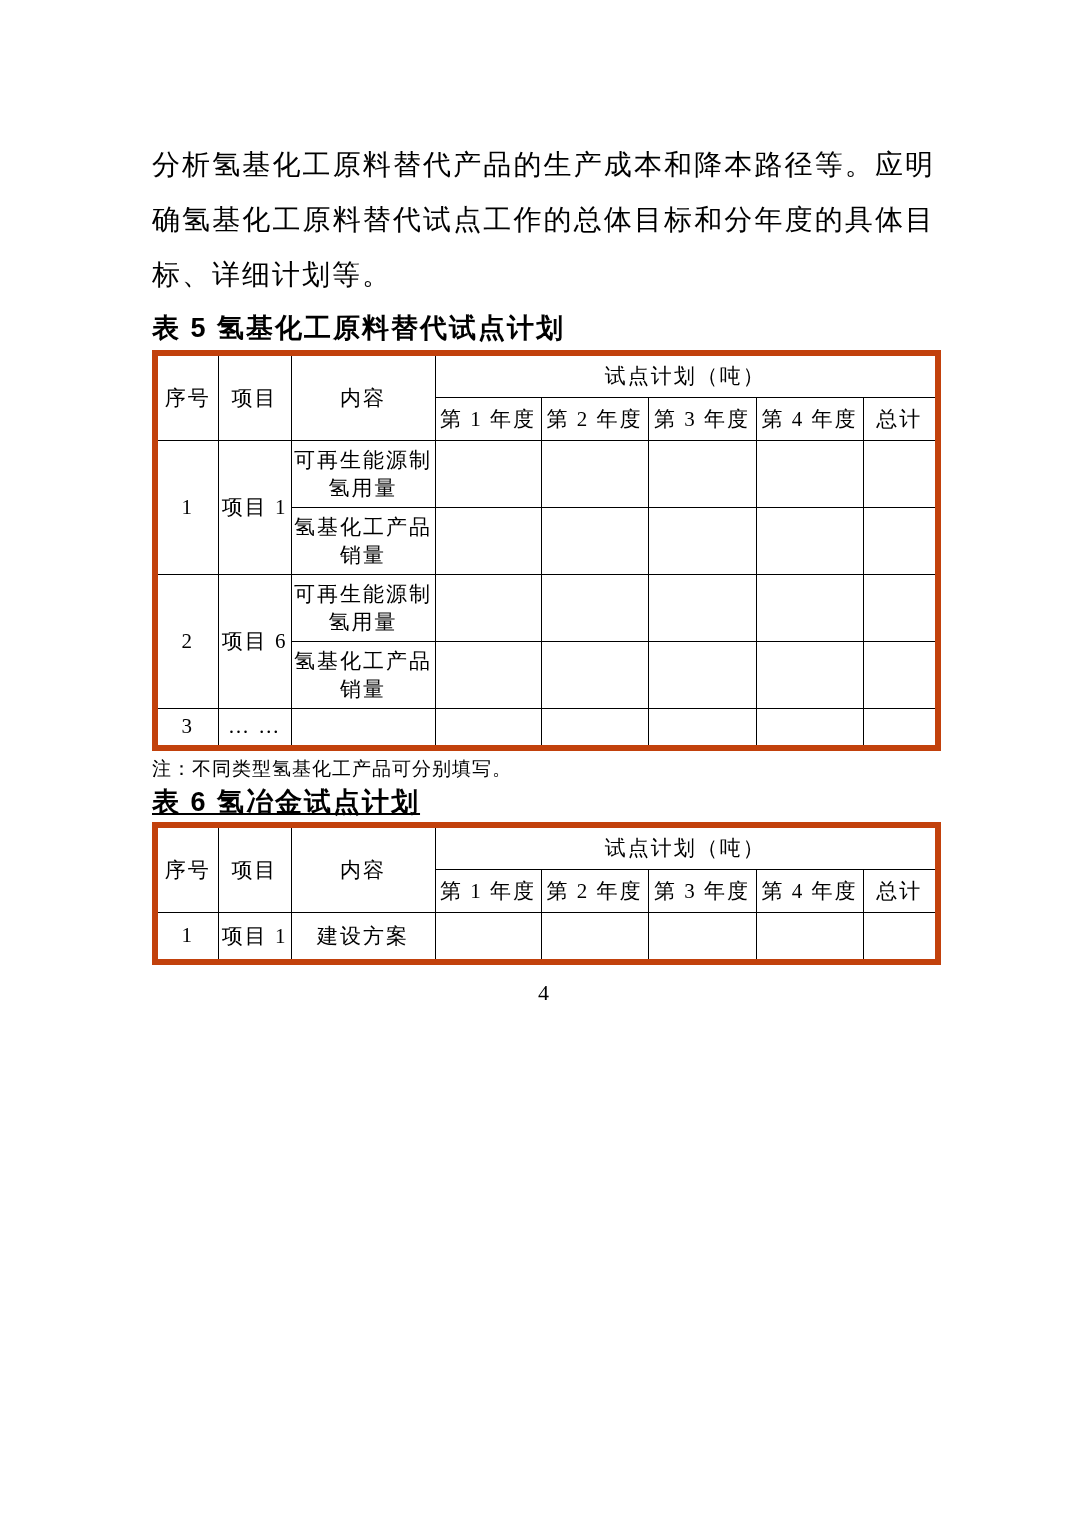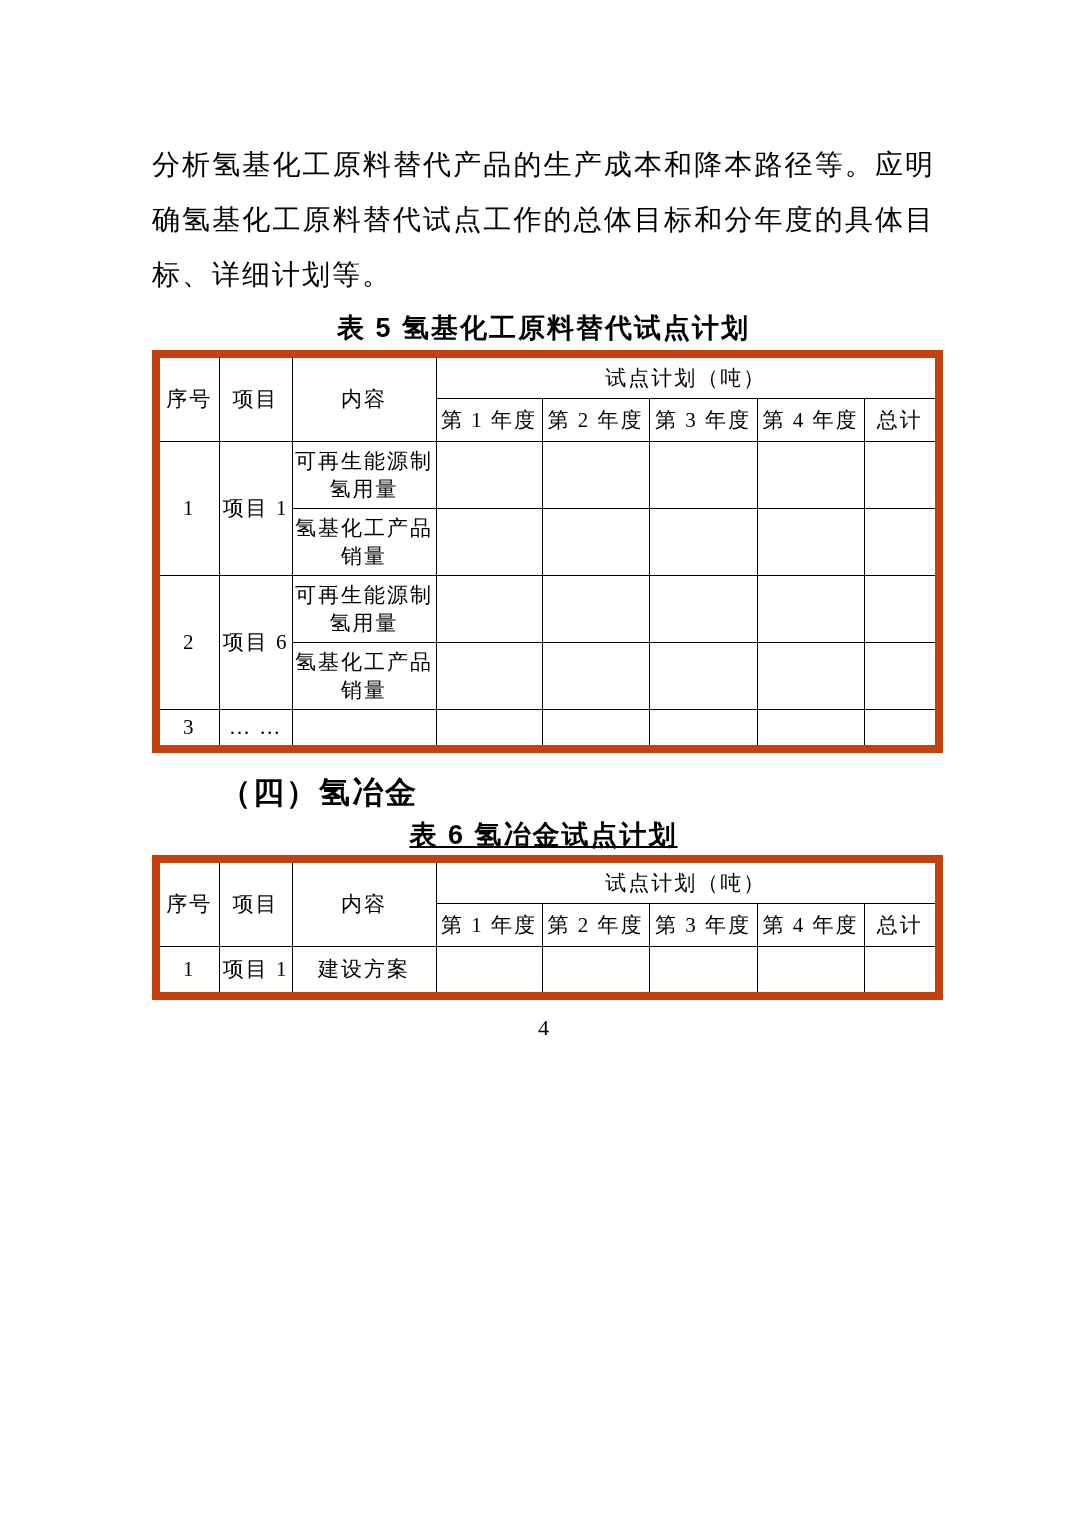--- a/index.html
+++ b/index.html
@@ -31,33 +31,32 @@
     text-justify: inter-character;
     margin: 0;
   }
   .para-metallurgy {
     margin-top: 8px;
     text-indent: 64px;
   }
   .table-title {
     font-size: 27px;
     font-weight: bold;
-    text-align: center;
     letter-spacing: 2px;
     line-height: 40px;
     margin-top: 6px;
     font-family: "Liberation Sans", "DejaVu Sans", sans-serif;
   }
   .table-title.t6 { margin-top: 2px; line-height: 36px; text-decoration: underline; }
   table.plan {
     border-collapse: collapse;
     table-layout: fixed;
     width: 783px;
     margin-top: 2px;
-    border: 8px solid #c2410c;
+    border: 6px solid #c2410c;
   }
   table.plan th, table.plan td {
     border: 1px solid #000;
     text-align: center;
     vertical-align: middle;
     font-weight: normal;
     font-size: 21px;
     letter-spacing: 2px;
     padding: 2px 1px;
     overflow: hidden;
@@ -170,22 +169,22 @@
           <td></td>
           <td></td>
           <td></td>
           <td></td>
           <td></td>
           <td></td>
         </tr>
       </tbody>
     </table>
 
-
-    <h3 class="section-heading">（四）氢冶金</h3>
+    <div class="note">注：不同类型氢基化工产品可分别填写。</div>
+
 
 
     <div class="table-title t6">表 6 氢冶金试点计划</div>
 
     <table class="plan">
       <colgroup>
         <col style="width:63px">
           <col style="width:73px">
           <col style="width:144px">
         <col style="width:106px">

